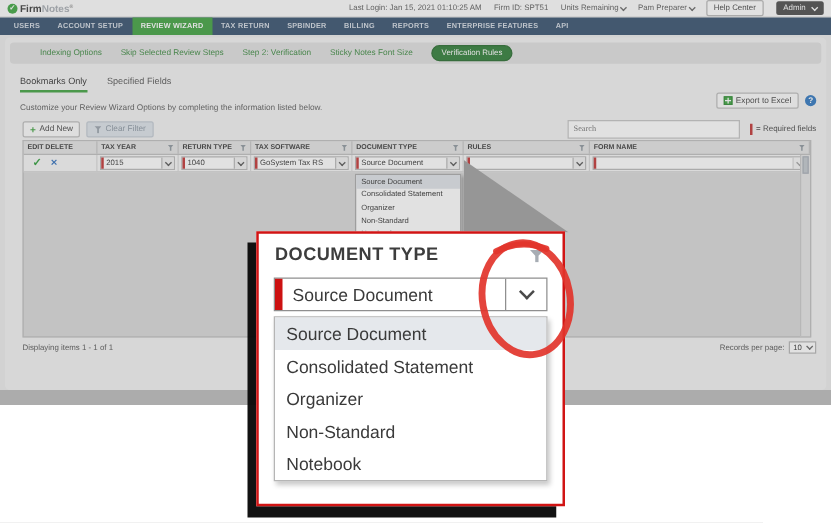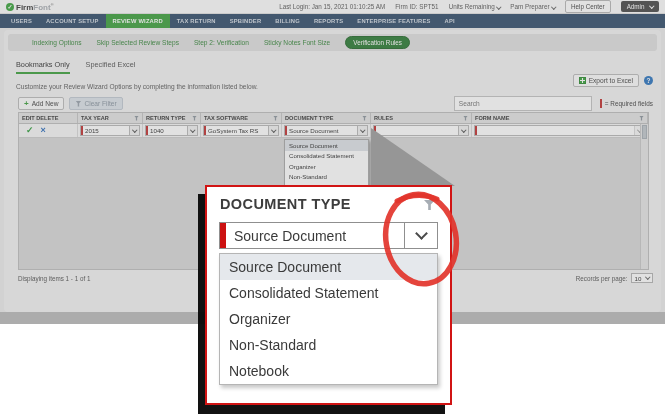--- a/index.html
+++ b/index.html
@@ -55,21 +55,21 @@
                 linear-gradient(#fff,#fff) 0 50%/100% 1px no-repeat, #3da63f; }
   .help-circle { width:9px; height:9px; border-radius:50%; background:#2f77c0; color:#fff; font-size:6.5px;
                  font-weight:bold; display:flex; align-items:center; justify-content:center; }
 
   .toolbar-row { position:absolute; left:14px; top:66px; right:8px; display:flex; align-items:center; }
   .plus { color:#3fa23f; font-weight:bold; font-size:8px; line-height:6px; }
   .btn-clear { background:#dde3e9; border:1px solid #c3cbd4; color:#8b97a3; margin-left:5px; }
   .funnel { width:6px; height:6px; background:#9aa3ad; clip-path:polygon(0 0,100% 0,62% 45%,62% 100%,38% 100%,38% 45%); }
   .funnel.sm { width:5px; height:5px; background:#8f989f; flex:none; }
   .search-input { margin-left:auto; width:138px; height:15px; border:1px solid #c4c4c4; background:#fff;
-                  font-size:6.6px; padding:0 4px; color:#333; font-family:Liberation Sans, sans-serif; }
+                  font-size:6.6px; padding:0 4px; color:#333; font-family:Liberation Serif, serif; }
   .req-note { display:flex; align-items:center; gap:3px; margin-left:8px; font-size:6.4px; color:#444; }
   .req-bar { width:2px; height:9px; background:#c23434; }
 
   .grid { position:absolute; left:14px; top:82px; width:631px; height:158px; border:1px solid #bfbfbf; background:#d9d9d9; }
   .grid-head { display:flex; height:11px; background:#e4e4e4; border-bottom:1px solid #bfbfbf; }
   .gh { display:flex; align-items:center; justify-content:space-between; padding:0 3px; font-size:5.6px;
         font-weight:bold; color:#3b3b3b; border-right:1px solid #c6c6c6; overflow:hidden; white-space:nowrap; }
   .c0{width:59px;} .c1{width:65px;} .c2{width:58px;} .c3{width:81px;} .c4{width:89px;} .c5{width:101px;} .c6{flex:1;}
   .grid-row { display:flex; height:14px; background:#f7f7f7; border-bottom:1px solid #cfcfcf; }
   .gc { padding:1px 2px; border-right:1px solid #d9d9d9; display:flex; align-items:center; }
@@ -123,21 +123,21 @@
 </head>
 <body>
 
 <div class="screen">
 
   <div class="page">
 
     <div class="topbar">
       <div class="logo">
         <span class="logo-mark">✓</span>
-        <span class="logo-text"><span>Firm</span><span class="logo-light">Font</span><span class="reg">®</span></span>
+        <span class="logo-text"><span>Firm</span><span class="logo-light">Notes</span><span class="reg">®</span></span>
       </div>
       <div class="top-meta">
         <span>Last Login: Jan 15, 2021 01:10:25 AM</span>
         <span>Firm ID: SPT51</span>
         <span><span>Units Remaining</span><span class="chev"></span></span>
         <span><span>Pam Preparer</span><span class="chev"></span></span>
         <span class="btn-help">Help Center</span>
         <span class="btn-admin">
             <span>Admin</span>
             <span class="chev"></span>
@@ -162,21 +162,21 @@
       <div class="subnav">
         <span class="subnav-link">Indexing Options</span>
         <span class="subnav-link">Skip Selected Review Steps</span>
         <span class="subnav-link">Step 2: Verification</span>
         <span class="subnav-link">Sticky Notes Font Size</span>
         <span class="pill">Verification Rules</span>
       </div>
 
       <div class="tabs">
         <span class="tab active">Bookmarks Only</span>
-        <span class="tab">Specified Excel</span>
+        <span class="tab">Specified Fields</span>
       </div>
 
       <div class="intro">Customize your Review Wizard Options by completing the information listed below.</div>
 
       <div class="export-row">
         <span class="btn">
           <span class="excel-icon"></span>
           <span>Export to Excel</span>
         </span>
         <span class="help-circle">?</span>

